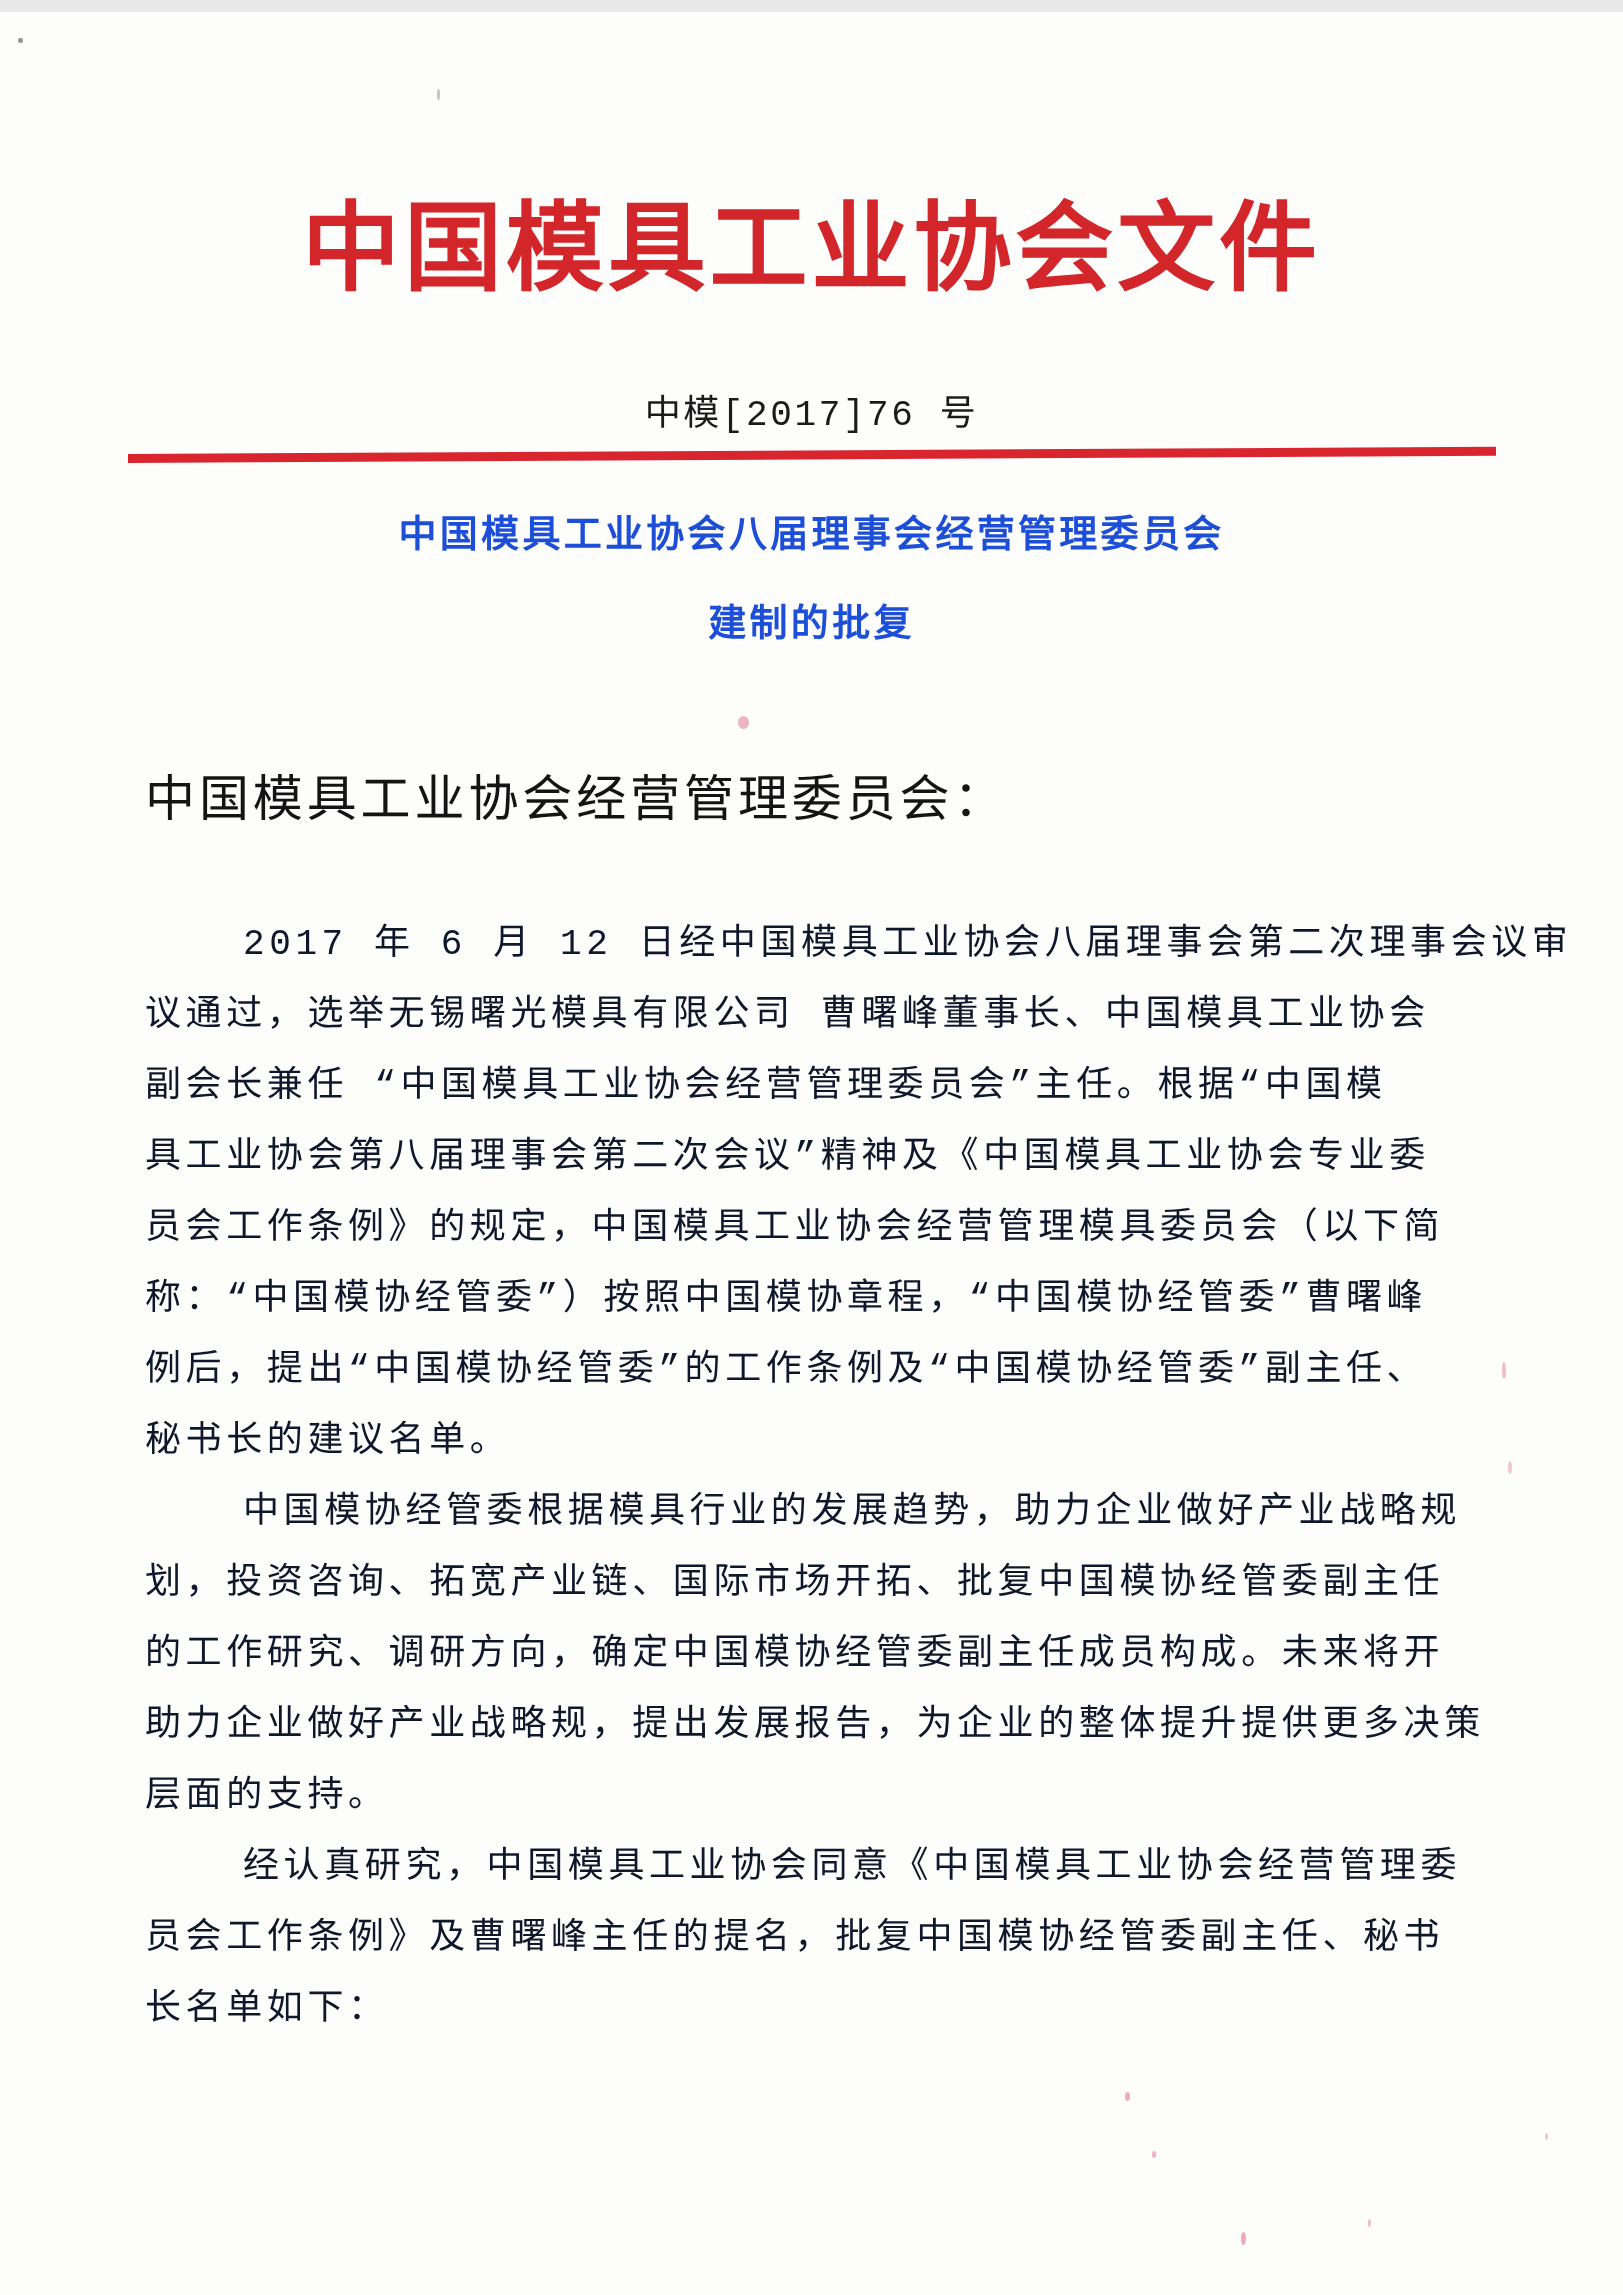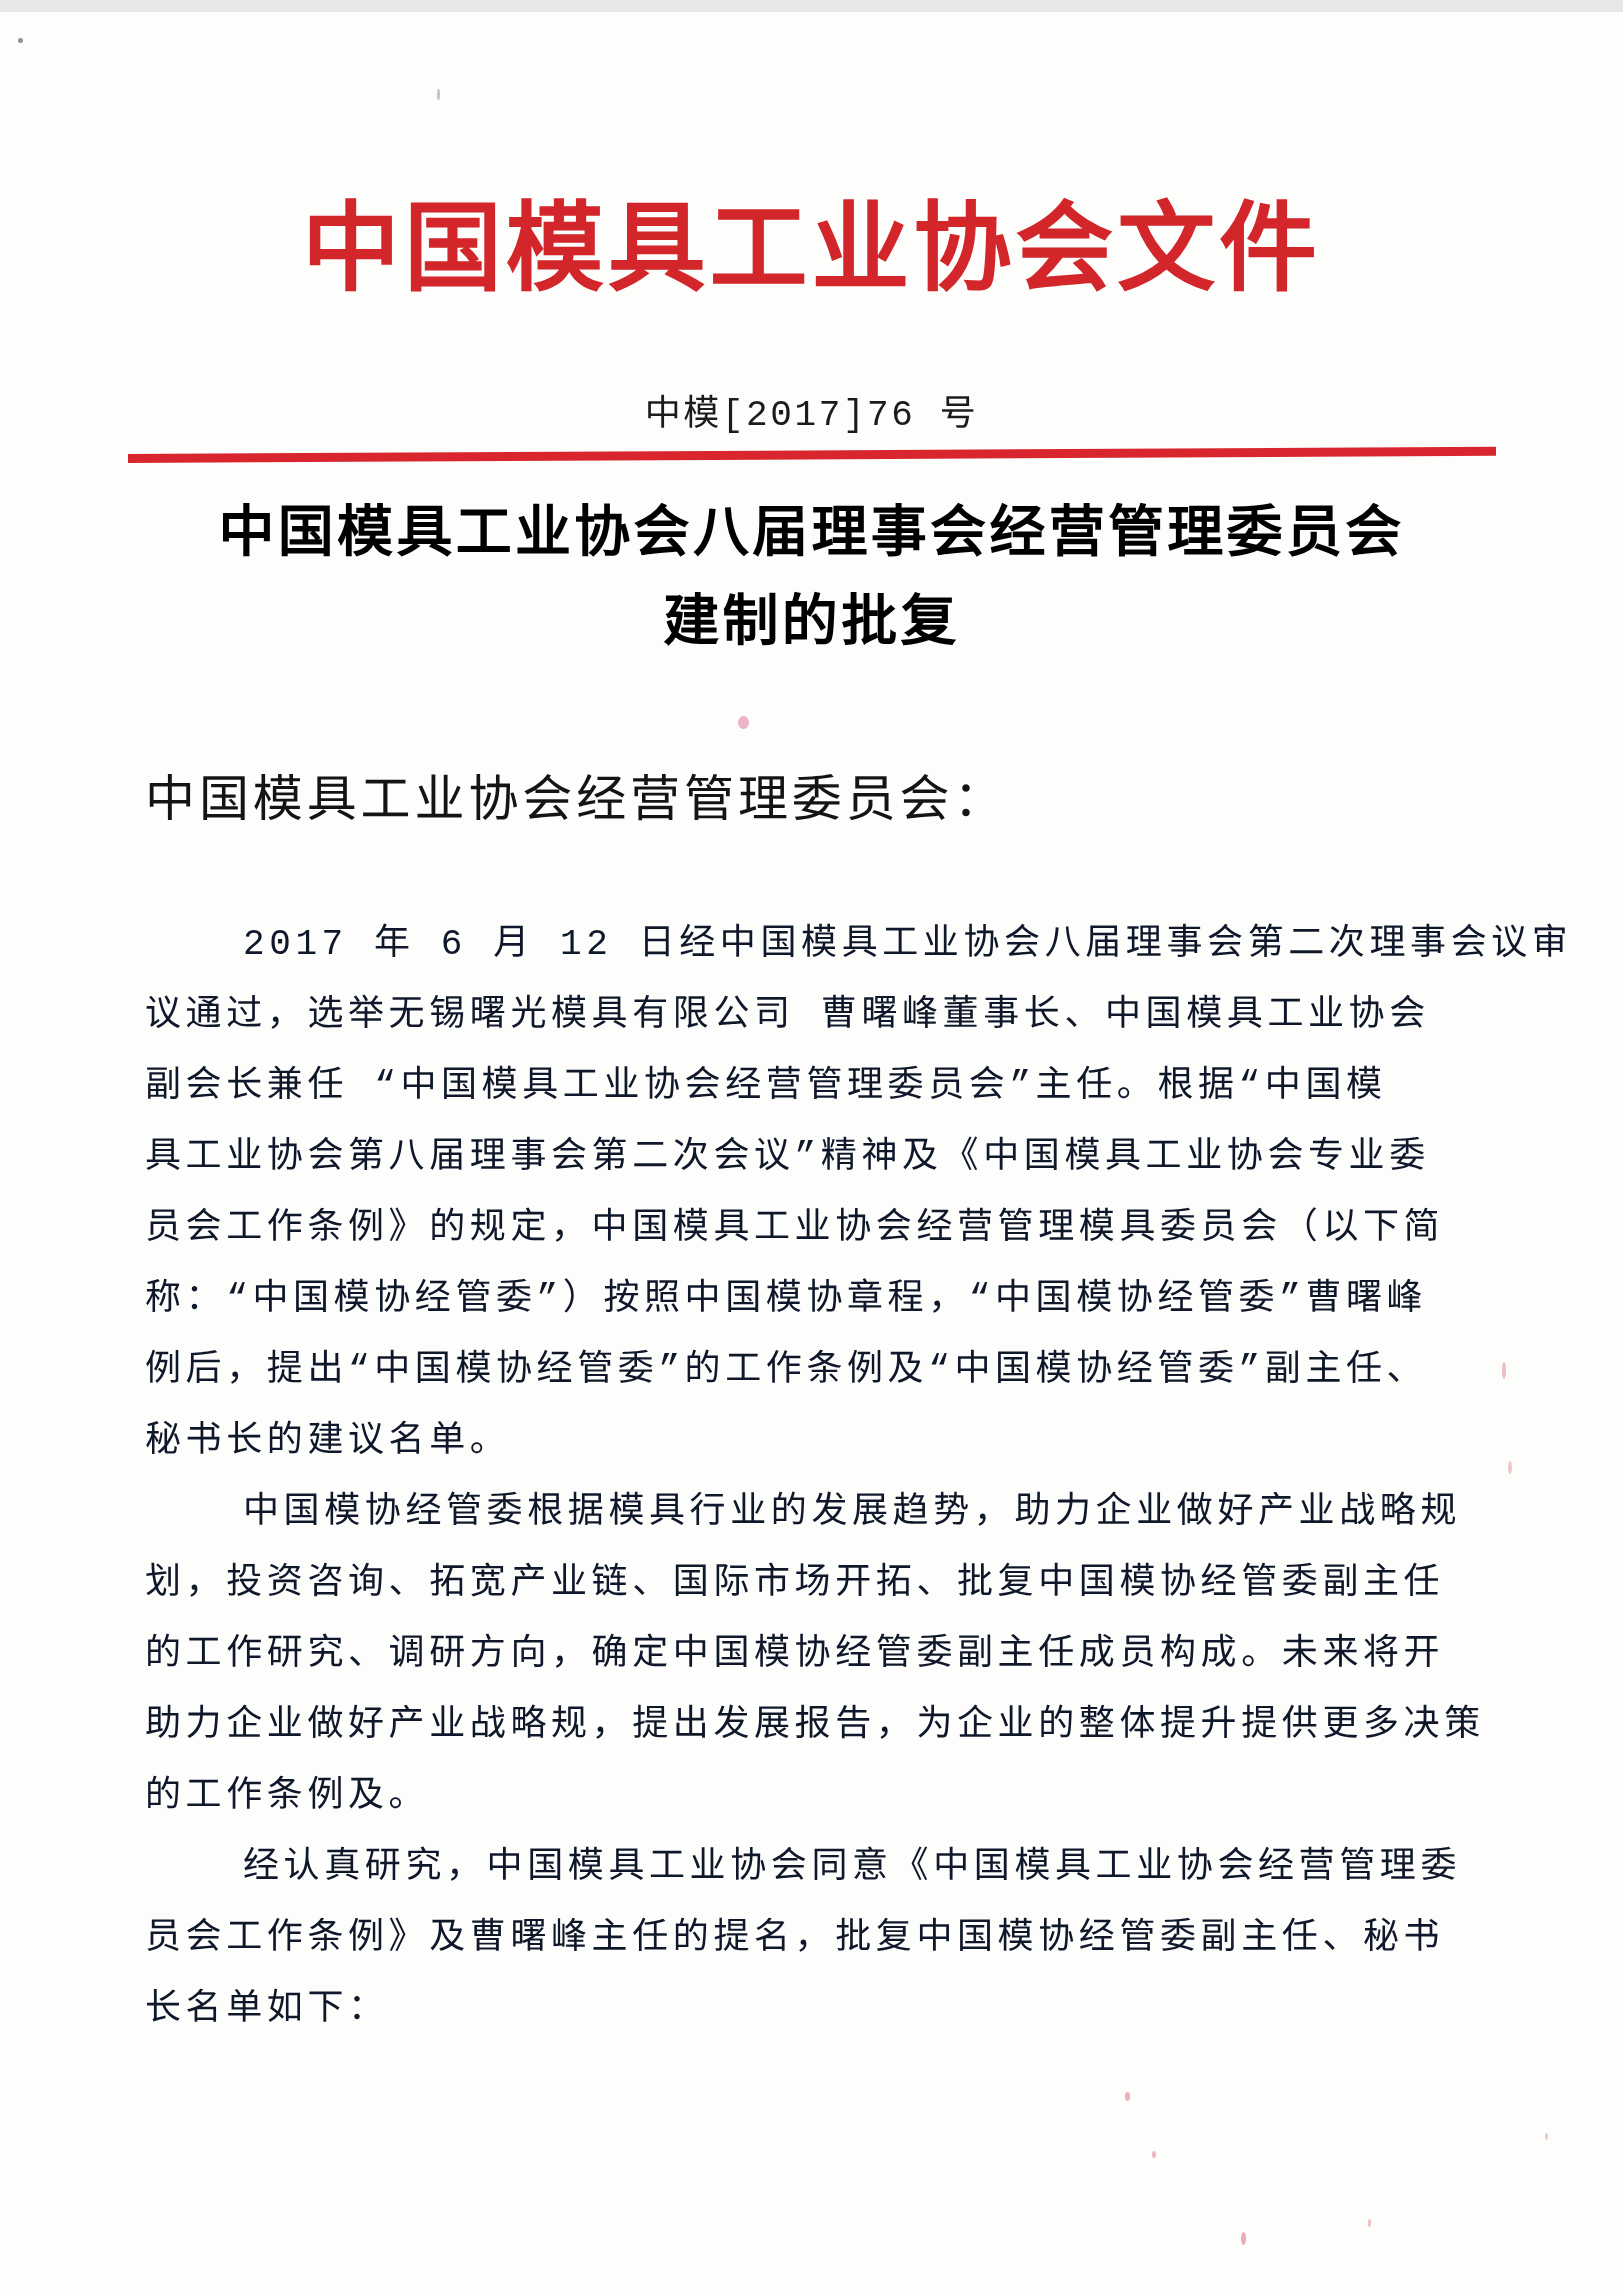--- a/index.html
+++ b/index.html
@@ -36,23 +36,23 @@
     position:absolute; top:442px; left:128px;
     width:1368px; height:8.5px;
     background:#d9262e;
     transform:rotate(-0.30deg);
     transform-origin:left center;
   }
   
   .doc-title-line {
     position:absolute; left:0; width:100%;
     text-align:center;
-    font-size:56px; font-weight:bold;
+    font-size:38px; font-weight:bold;
     letter-spacing:3.3px; line-height:65px;
-    color:#000000;
+    color:#1d4ed8;
     white-space:nowrap;
   }
   .doc-title-line.l1 { top:492px; }
   .doc-title-line.l2 { top:581px; }
   
   .salutation {
     position:absolute; top:758px; left:145px;
     font-size:50px; letter-spacing:3.9px; line-height:65px;
     white-space:nowrap;
   }
@@ -108,21 +108,21 @@
       <div class="body-line">称：“中国模协经管委”）按照中国模协章程，“中国模协经管委”曹曙峰</div>
       <div class="body-line">例后，提出“中国模协经管委”的工作条例及“中国模协经管委”副主任、</div>
       <div class="body-line">秘书长的建议名单。</div>
     </div>
 
     <div>
       <div class="body-line indent">中国模协经管委根据模具行业的发展趋势，助力企业做好产业战略规</div>
       <div class="body-line">划，投资咨询、拓宽产业链、国际市场开拓、批复中国模协经管委副主任</div>
       <div class="body-line">的工作研究、调研方向，确定中国模协经管委副主任成员构成。未来将开</div>
       <div class="body-line">助力企业做好产业战略规，提出发展报告，为企业的整体提升提供更多决策</div>
-      <div class="body-line">的工作条例及。</div>
+      <div class="body-line">层面的支持。</div>
     </div>
 
     <div>
       <div class="body-line indent">经认真研究，中国模具工业协会同意《中国模具工业协会经营管理委</div>
       <div class="body-line">员会工作条例》及曹曙峰主任的提名，批复中国模协经管委副主任、秘书</div>
       <div class="body-line">长名单如下：</div>
     </div>
   </div>
 
   <div class="speck sp1"></div>

